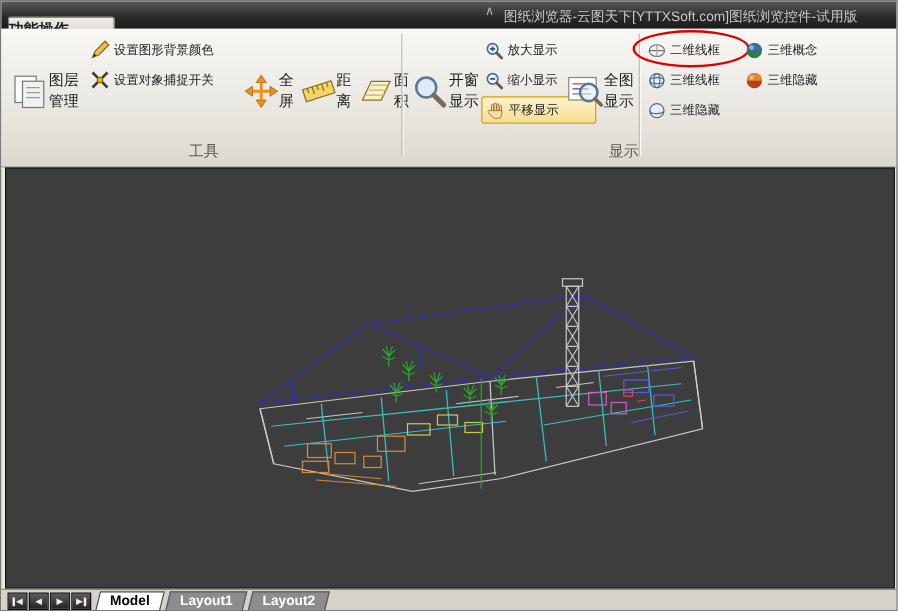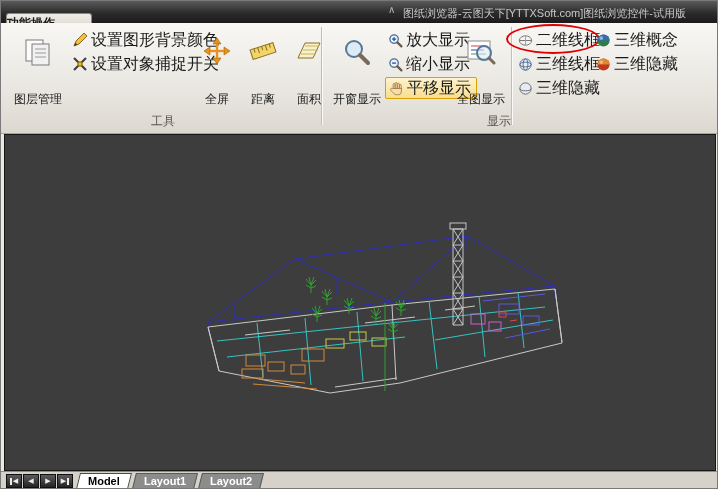--- a/index.html
+++ b/index.html
@@ -13,24 +13,24 @@
   .ribbon-tab{position:absolute;left:5px;top:12px;width:86px;height:20px;
     background:linear-gradient(#efece6,#d4d0c6);border:1px solid #8a877e;border-bottom:none;
     border-radius:3px 3px 0 0;font-size:12px;font-weight:bold;color:#1c1c1c;
     text-align:left;line-height:19px;cursor:default}
   .collapse{position:absolute;left:387px;top:3px;color:#b4b4b4;font-size:10px}
   .win-title{position:absolute;left:402px;top:5px;color:#c8c8c8;font-size:11px;white-space:nowrap}
 
   
   .ribbon{position:absolute;left:0;top:22px;width:718px;height:111px;
     background:linear-gradient(#f8f7f4,#e8e5df 65%,#dcd8d0);border-bottom:1px solid #a8a49b}
-  .bigbtn{position:absolute;top:4px;height:86px;display:flex;flex-direction:column;align-items:center;
+  .bigbtn{position:absolute;top:4px;height:86px;display:flex;flex-direction:row;align-items:center;
     justify-content:space-between;padding:10px 0 5px;font-size:12px;color:#1a1a1a;border-radius:3px;cursor:default}
   .smallbtn{position:absolute;height:22px;display:flex;align-items:center;gap:3px;
-    font-size:16px;color:#1a1a1a;padding:0 3px;border-radius:2px;cursor:default;white-space:nowrap}
+    font-size:10px;color:#1a1a1a;padding:0 3px;border-radius:2px;cursor:default;white-space:nowrap}
   .smallbtn.active{background:linear-gradient(#fdf3cf,#f9dd8e);border:1px solid #d8a200}
   .ic{display:flex;align-items:center;justify-content:center}
   .group-label{position:absolute;top:90px;height:16px;text-align:center;font-size:12px;color:#5a564e}
   .vsep{position:absolute;top:4px;height:98px;width:2px;
     border-left:1px solid #c2beb5;border-right:1px solid #fbfaf8}
   .red-ellipse{position:absolute;left:505px;top:1px;width:94px;height:30px;
     border:2px solid #e00000;border-radius:50%;pointer-events:none}
 
   
   .canvas{position:absolute;left:3px;top:133px;width:712px;height:337px;

